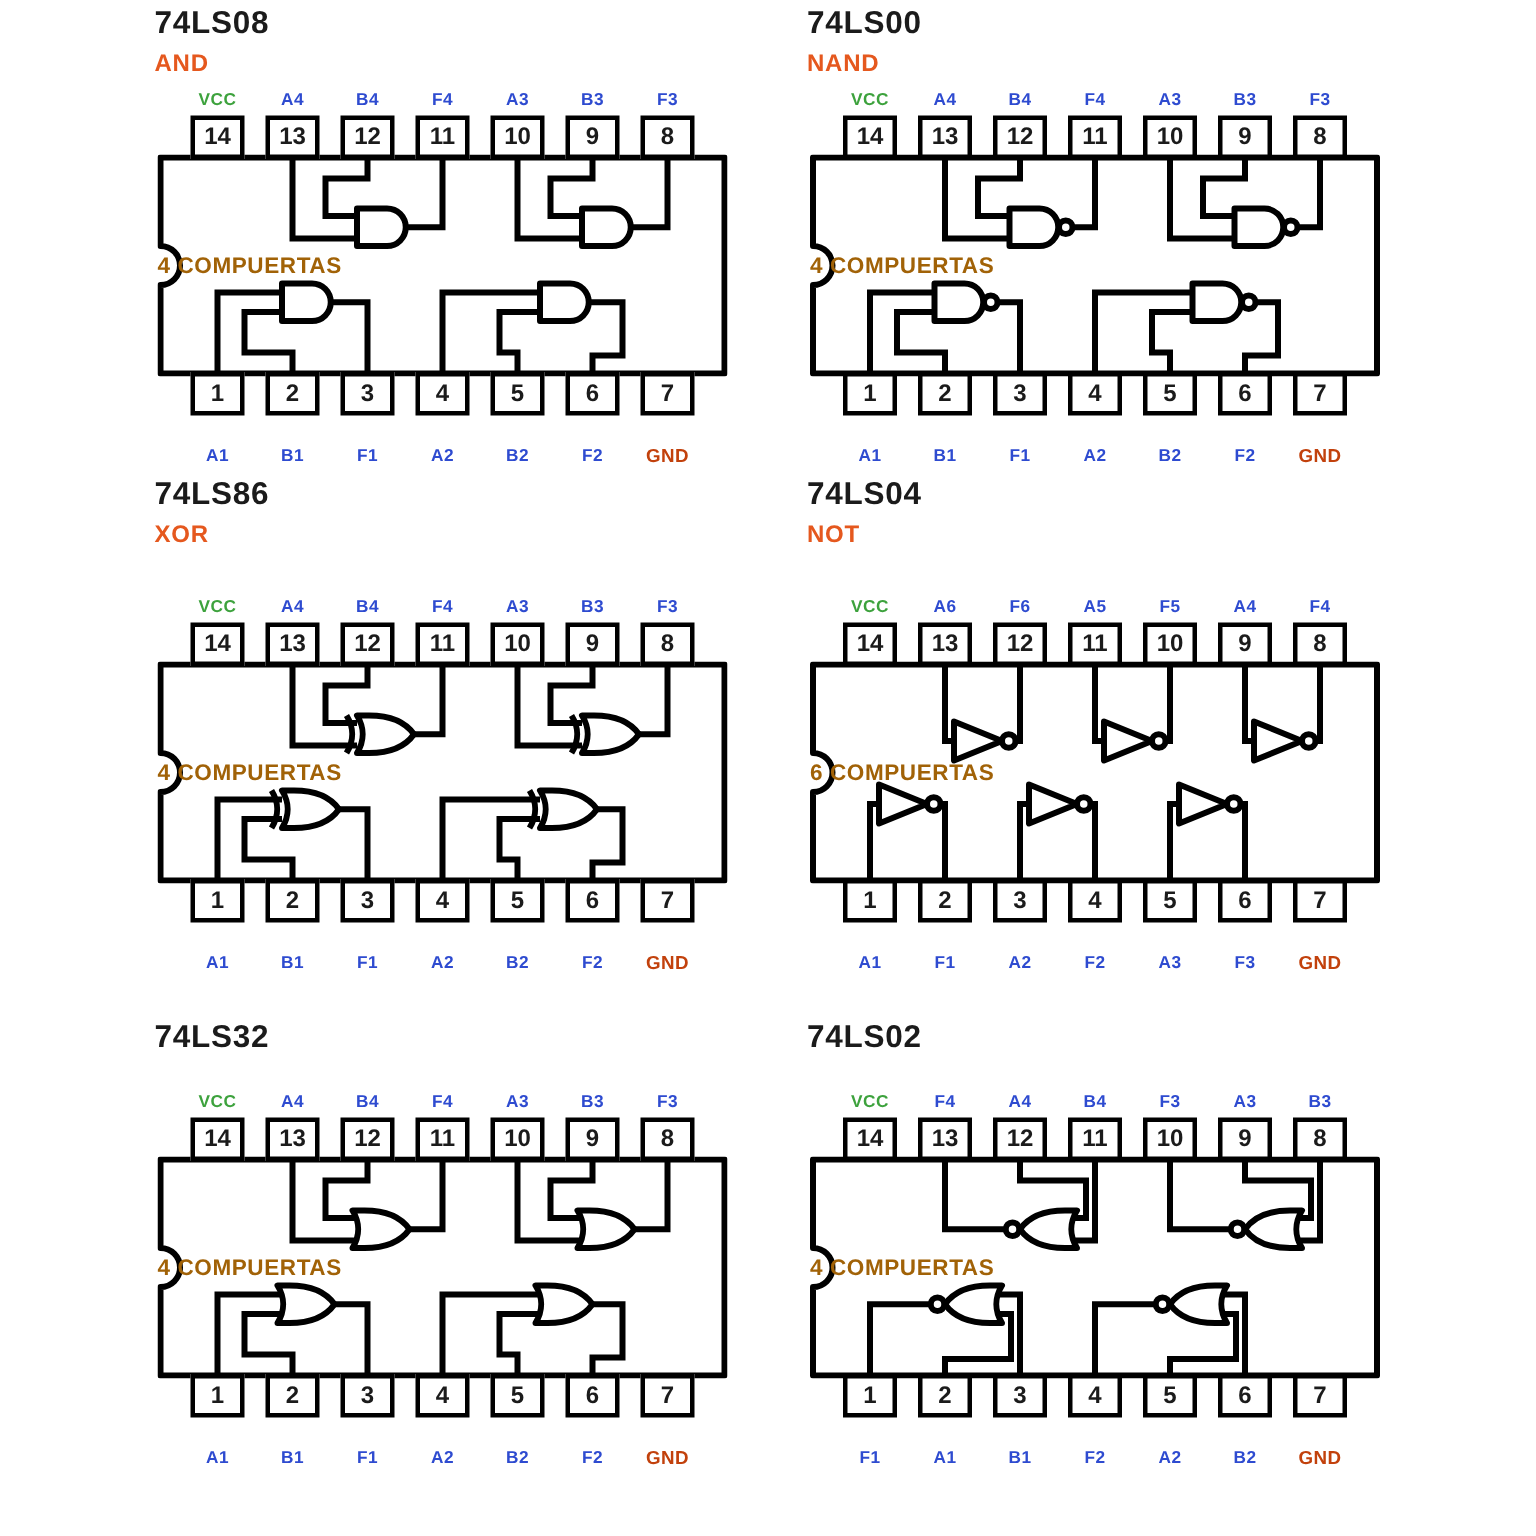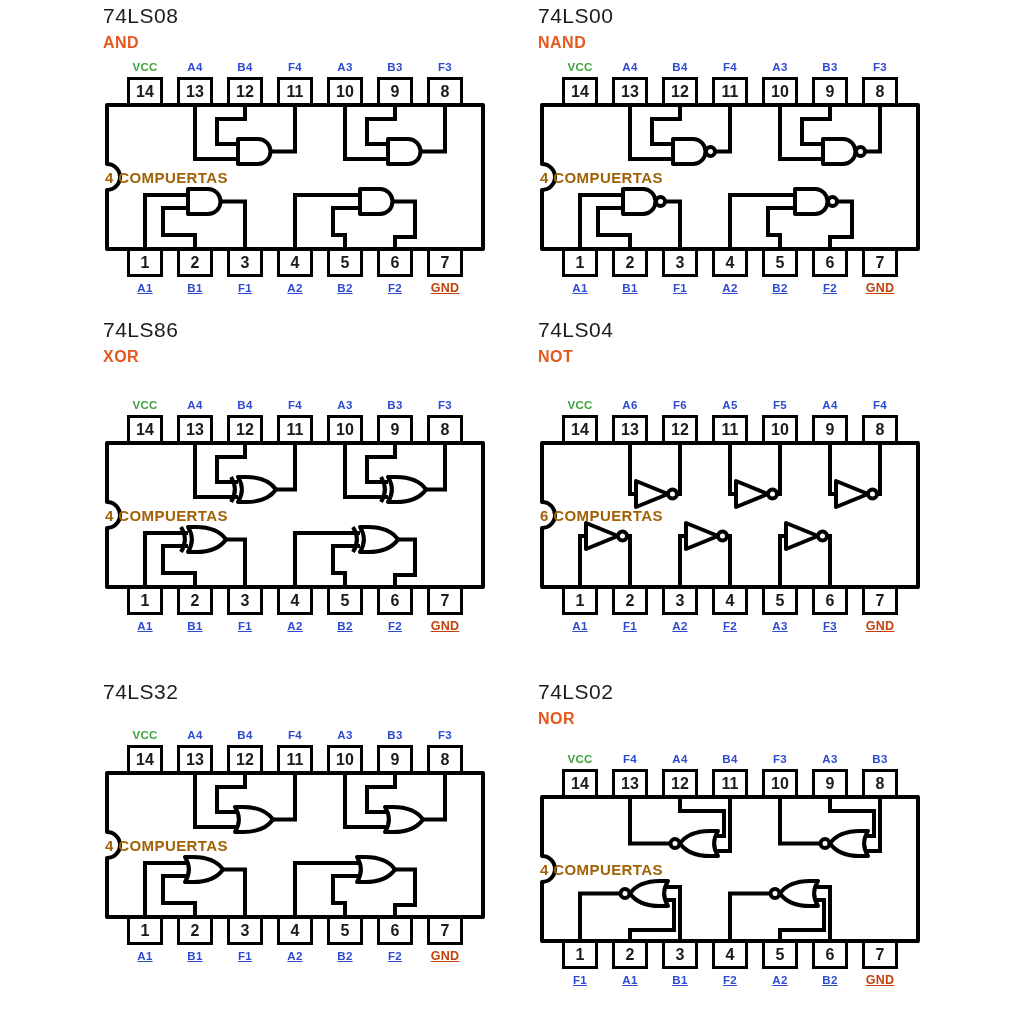--- a/index.html
+++ b/index.html
@@ -4,36 +4,36 @@
 <style>
   html,body{margin:0;padding:0;background:#ffffff;}
   .page{position:relative;width:1024px;height:1024px;background:#ffffff;overflow:hidden;
         font-family:"Liberation Sans", sans-serif;}
   .panel{position:absolute;width:440px;}
   .panel.c1{left:91px;}
   .panel.c2{left:526px;}
   .panel.r1{top:4px;}
   .panel.r2{top:318px;}
   .panel.r3{top:680px;}
-  .part{font-size:21px;font-weight:normal;color:#1b1b1b;margin:0 0 6px 12px;letter-spacing:0.5px;}
+  .part{font-size:21px;font-weight:bold;color:#1b1b1b;margin:0 0 6px 12px;letter-spacing:0.5px;}
   .func{font-size:16px;font-weight:bold;color:#e5581e;margin:0 0 0 12px;letter-spacing:0.5px;}
   .r1 .chip{margin-top:8px;}
   .r2 .chip{margin-top:32px;}
   .r3 .chip{margin-top:24px;}
   .chip{margin-left:14px;width:380px;}
   .pin-row{display:flex;padding-left:15px;position:relative;z-index:2;}
   .pin-row.top{margin-bottom:-3px;}
   .pin-row.bottom{margin-top:-3px;}
   .pin{width:50px;display:flex;flex-direction:column;align-items:center;}
   .pin-box{display:block;width:30px;height:23px;border:3px solid #000;background:#fff;
            font-size:16px;font-weight:bold;color:#1b1b1b;text-align:center;line-height:23px;}
   .pin-label{display:block;height:15px;font-size:11.5px;font-weight:bold;line-height:15px;
              letter-spacing:0.3px;}
   .pin-row.top .pin-label{margin-bottom:2px;text-align:center;}
-  .pin-row.bottom .pin-label{margin-top:4px;text-decoration:underline;}
+  .pin-row.bottom .pin-label{margin-top:20px;}
   .pin-label.signal{color:#2e4bd0;}
   .pin-label.power{color:#3da23d;}
   .pin-label.ground{color:#c2410c;font-size:12.5px;font-weight:800;}
   .body-wrap{position:relative;width:380px;height:148px;z-index:1;}
   .body-wrap svg{display:block;}
   .glabel{position:absolute;left:0;top:66px;width:100%;text-align:left;
           font-size:15px;font-weight:bold;color:#a16207;letter-spacing:0.4px;}
   .outline{fill:#fff;stroke:#000;stroke-width:4;stroke-linejoin:round;}
   .w path{fill:none;stroke:#000;stroke-width:4;}
   .g path{fill:#fff;stroke:#000;stroke-width:4;stroke-linejoin:round;}
@@ -531,21 +531,20 @@
           <div class="pin">
           <span class="pin-box">7</span>
           <span class="pin-label ground">GND</span>
         </div>
         </div>
     </div>
   </section>
 
   <section class="panel c2 r3">
     <h2 class="part">74LS02</h2>
-    <h3 class="func">NOR</h3>
     <div class="chip">
       <div class="pin-row top">
 
       <div class="pin">
           <span class="pin-label power">VCC</span>
           <span class="pin-box">14</span>
         </div>
           <div class="pin">
           <span class="pin-label signal">F4</span>
           <span class="pin-box">13</span>

